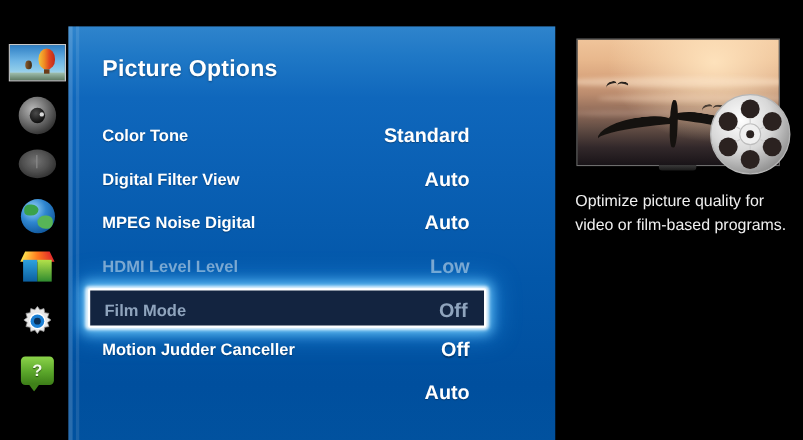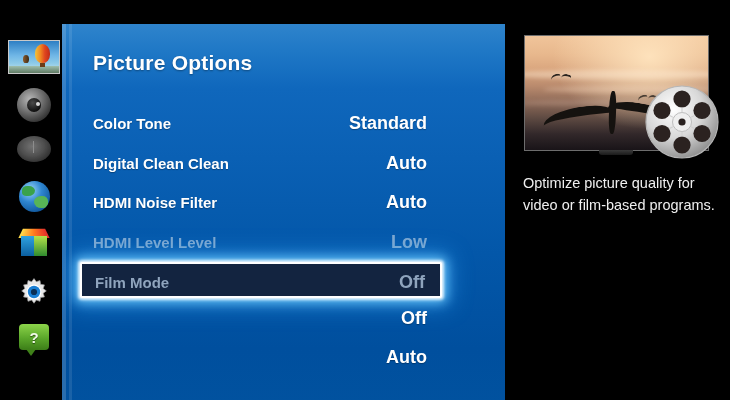--- a/index.html
+++ b/index.html
@@ -414,40 +414,41 @@
     <div id="panel-title">Picture Options</div>
 
     <div id="menu-list">
 
       <div class="menu-row">
         <span class="menu-label">Color Tone</span>
         <span class="menu-value">Standard</span>
       </div>
 
       <div class="menu-row">
-        <span class="menu-label">Digital Clean Clean</span>
+        <span class="menu-label">Digital Filter View</span>
         <span class="menu-value">Auto</span>
       </div>
 
       <div class="menu-row">
-        <span class="menu-label">HDMI Noise Filter</span>
+        <span class="menu-label">MPEG Noise Digital</span>
         <span class="menu-value">Auto</span>
       </div>
 
       <div class="menu-row disabled">
         <span class="menu-label">HDMI Level Level</span>
         <span class="menu-value">Low</span>
       </div>
 
       <div class="menu-row selected">
         <span class="menu-label">Film Mode</span>
         <span class="menu-value">Off</span>
       </div>
 
       <div class="menu-row">
+        <span class="menu-label">Motion Judder Canceller</span>
         <span class="menu-value">Off</span>
       </div>
 
       <div class="menu-row">
         <span class="menu-value">Auto</span>
       </div>
 
     </div>
   </div>
 

